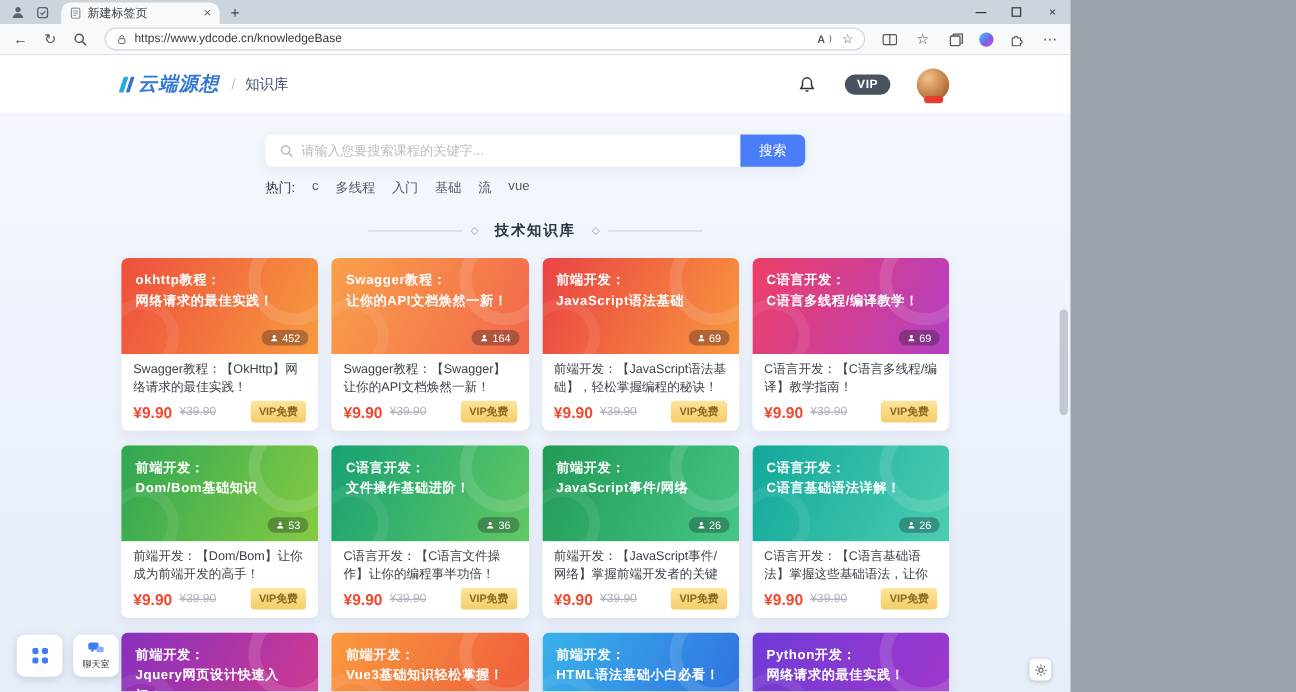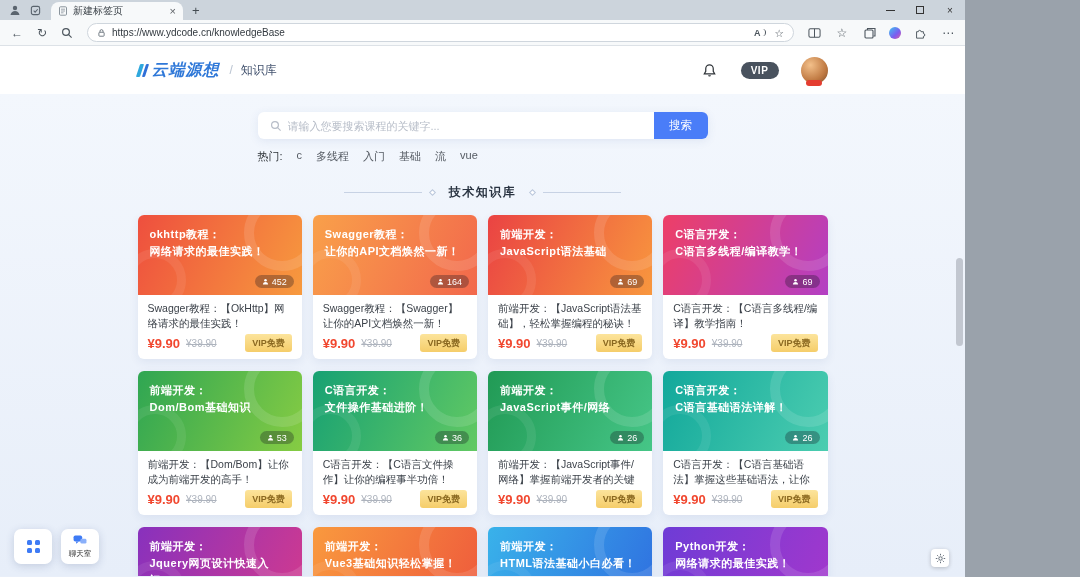--- a/index.html
+++ b/index.html
@@ -1,18 +1,18 @@
 <!DOCTYPE html>
 <html><head>
 <meta charset="utf-8">
 <style>
   * { margin:0; padding:0; box-sizing:border-box; }
   html,body { background:#9aa2ab; }
   body { font-family:"Liberation Sans","DejaVu Sans",sans-serif; }
-  #screen { position:relative; width:965px; height:577px; overflow:hidden; background:#e9eff9; }
+  #screen { position:relative; width:892px; height:577px; overflow:hidden; background:#e9eff9; }
 
   
   .tabstrip { height:20px; background:#ccd4dc; display:flex; align-items:flex-end; padding-left:5px; position:relative; }
   .ts-icon { width:20px; height:18px; display:grid; place-items:center; color:#5a646e; align-self:center; cursor:pointer; }
   .tab { width:132px; height:18px; background:#f7f9fa; border-radius:8px 8px 0 0; display:flex; align-items:center; gap:5px; padding:0 7px; margin-left:6px; }
   .tab-title { flex:1; font-size:10px; color:#3a4147; white-space:nowrap; overflow:hidden; }
   .tab-close { font-size:11px; color:#5f6368; line-height:1; cursor:pointer; }
   .newtab { font-size:13px; color:#444c52; margin-left:9px; align-self:center; cursor:pointer; }
   .win-controls { position:absolute; right:0; top:0; height:20px; display:flex; }
   .win-btn { width:30px; height:20px; display:grid; place-items:center; color:#333; font-size:10px; cursor:pointer; }

